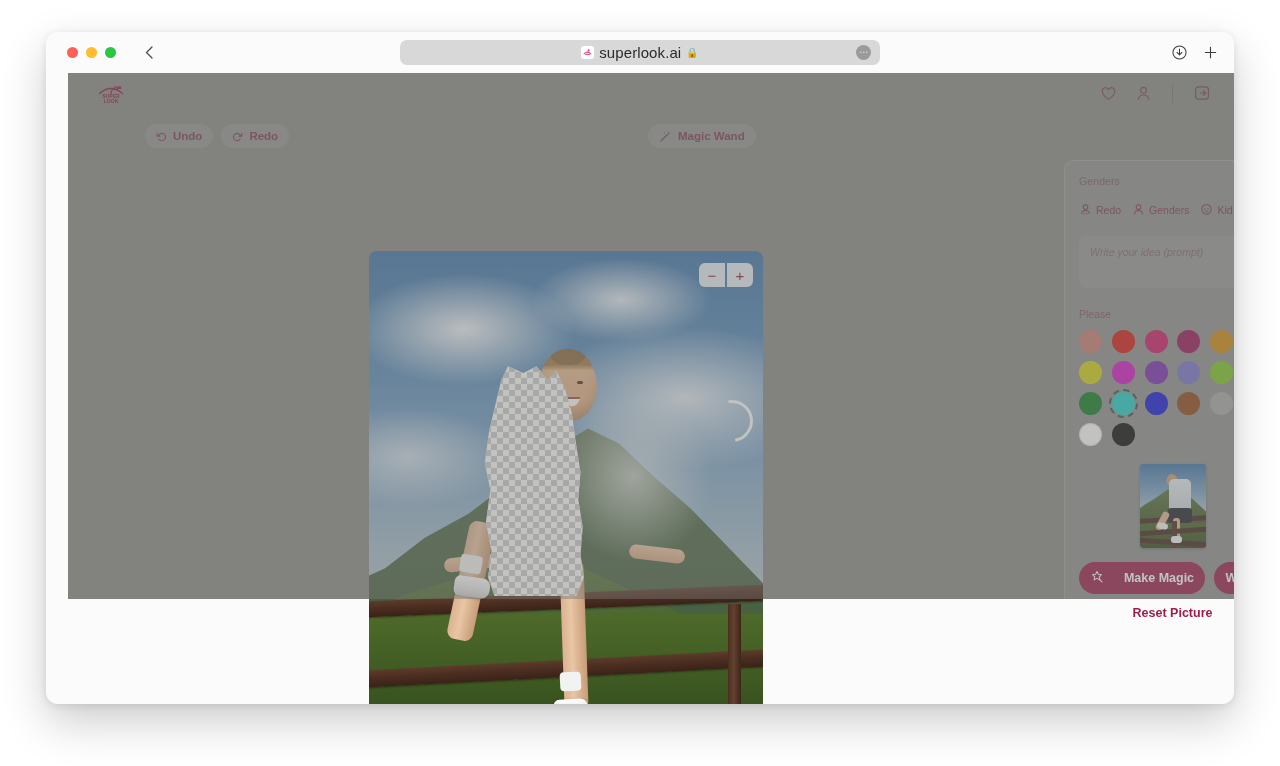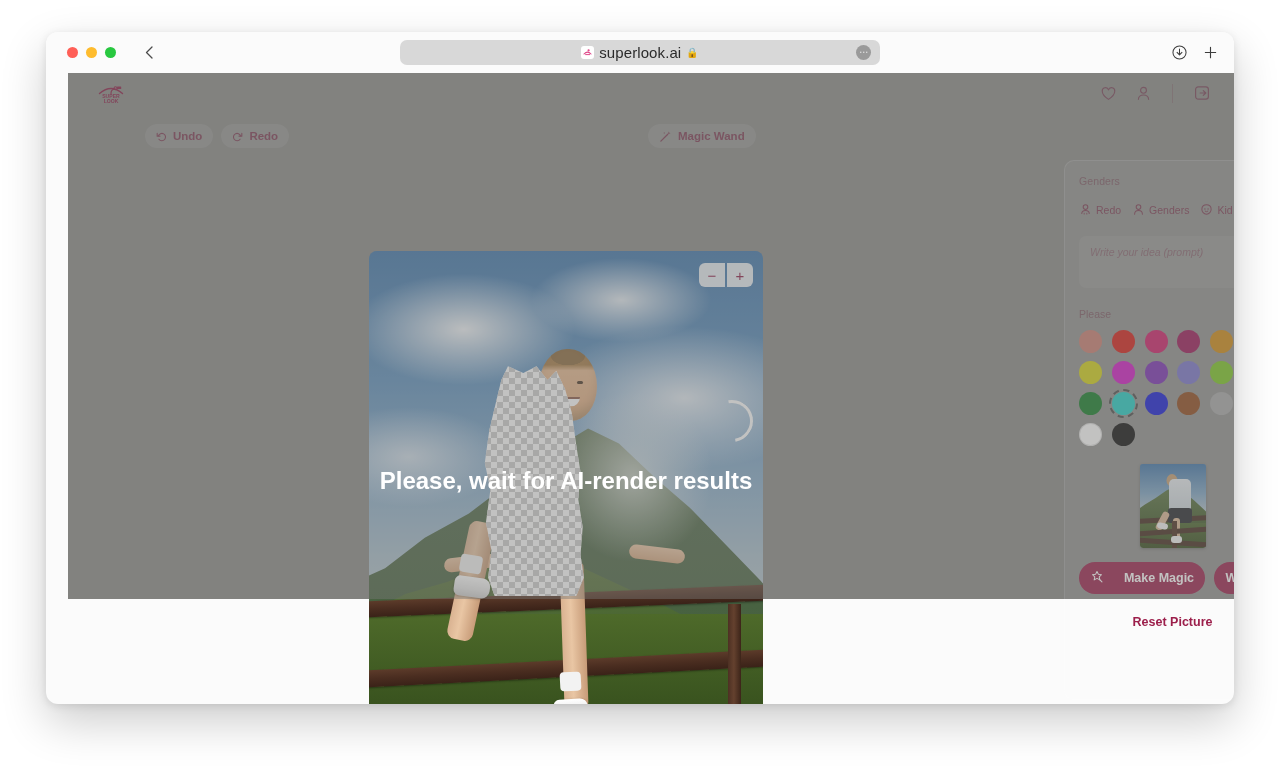--- a/index.html
+++ b/index.html
@@ -586,21 +586,20 @@
   }
   .btn-reset {
     width: 100%;
     height: 32px;
     border-radius: 16px;
     background: rgba(255,255,255,0.09);
     color: #9c1f4b;
     font-size: 12.5px;
     font-weight: bold;
     display: flex;
-    align-items: center;
     justify-content: center;
     cursor: pointer;
     border: none;
     font-family: "Liberation Sans", sans-serif;
   }
 
   
   .busy-overlay {
     position: absolute;
     inset: 0;
@@ -767,21 +766,20 @@
 
         <div class="zoom-controls">
           <div class="zoom-btn">−</div>
           <div class="zoom-btn">+</div>
         </div>
       </div>
     </div>
 
     <div class="busy-overlay"></div>
     <div class="spinner" style="left:643px; top:327px;"></div>
-    <div class="loading-text-outer">Please, wait for AI-render results</div>
 
     <div class="panel">
 
       <div class="panel-label">Genders</div>
 
       <div class="genders">
         <div class="gender">
           <span class="g-icon">
             <svg width="13" height="13" viewBox="0 0 14 14" fill="none">
               <circle cx="7" cy="4.4" r="2.5" stroke="#7e3a52" stroke-width="1.1"></circle>

